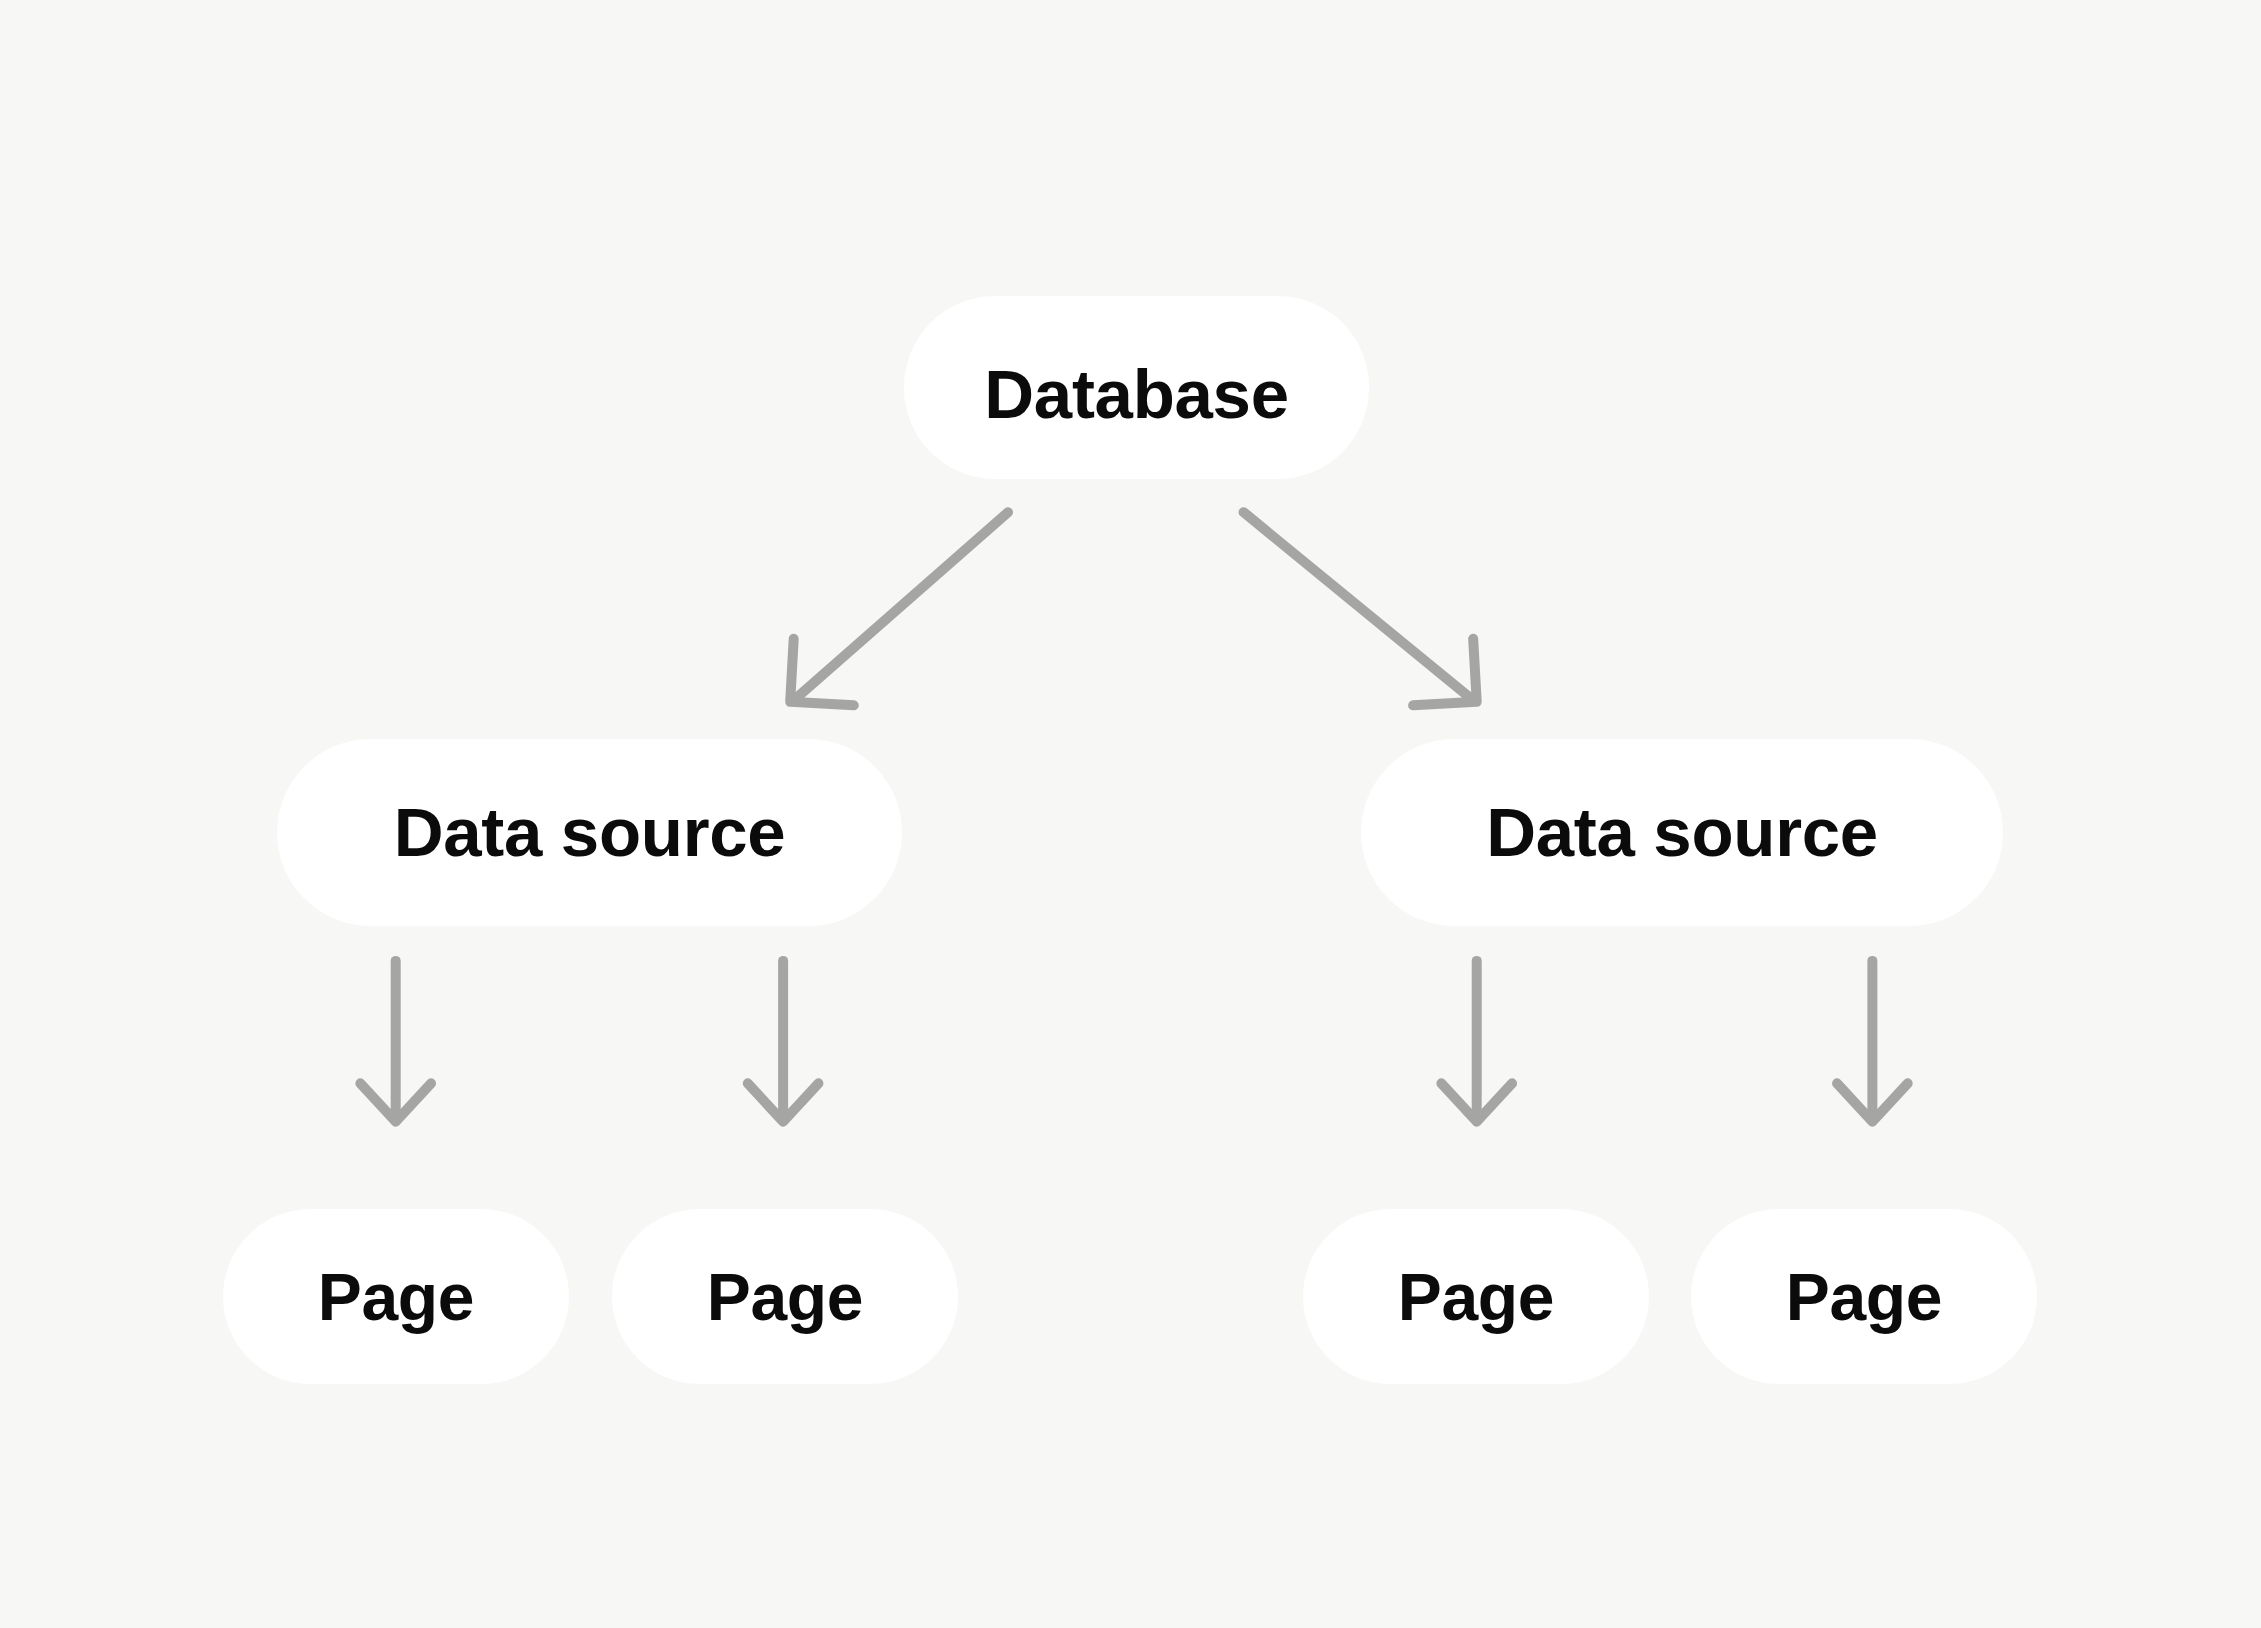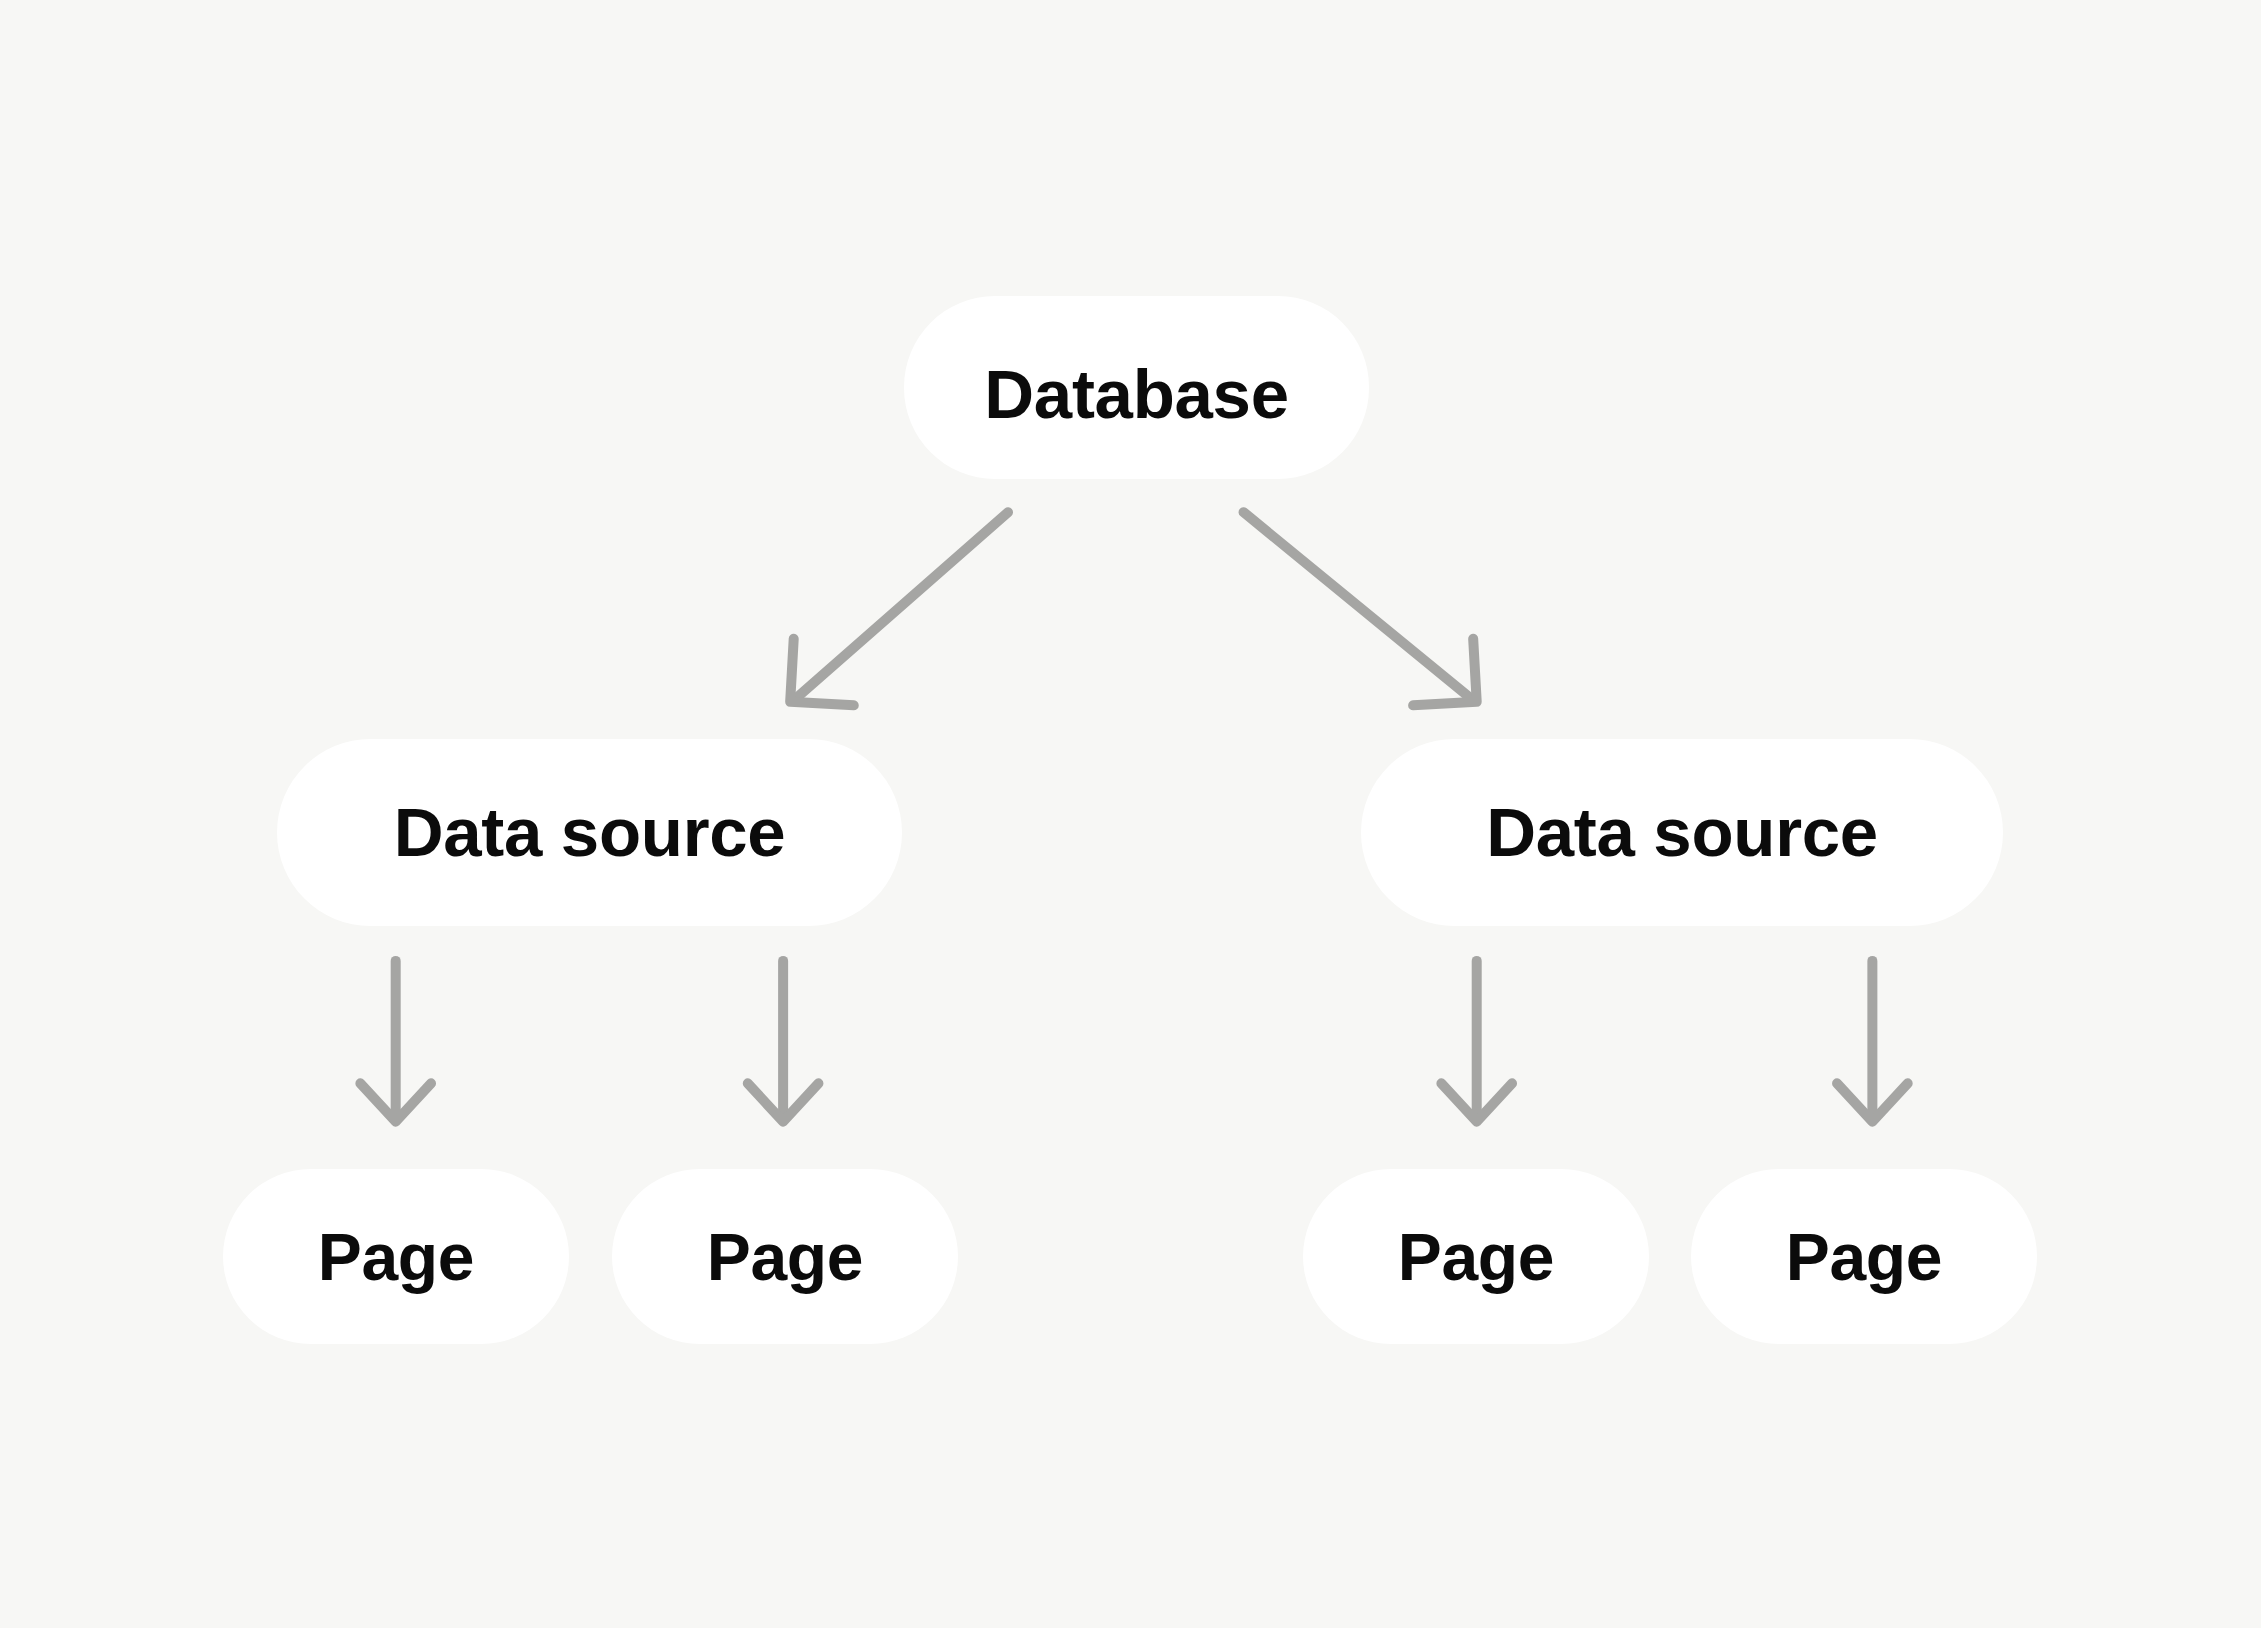--- a/index.html
+++ b/index.html
@@ -65,21 +65,21 @@
     top: 739px;
     height: 187px;
     border-radius: 94px;
   }
   .node-mid.mid-left  { left: 277px;  width: 625px; }
   .node-mid.mid-right { left: 1361px; width: 642px; }
   .node-mid .node-label { font-size: 69px; text-align: center; }
 
   
   .node-leaf {
-    top: 1169px;
+    top: 1209px;
     height: 175px;
     border-radius: 88px;
     align-items: center;
   }
   .node-leaf.leaf-1 { left: 223px;  width: 346px; }
   .node-leaf.leaf-2 { left: 612px; width: 346px; }
   .node-leaf.leaf-3 { left: 1303px; width: 346px; }
   .node-leaf.leaf-4 { left: 1691px; width: 346px; }
   .node-leaf .node-label { font-size: 66px; }
 </style>

